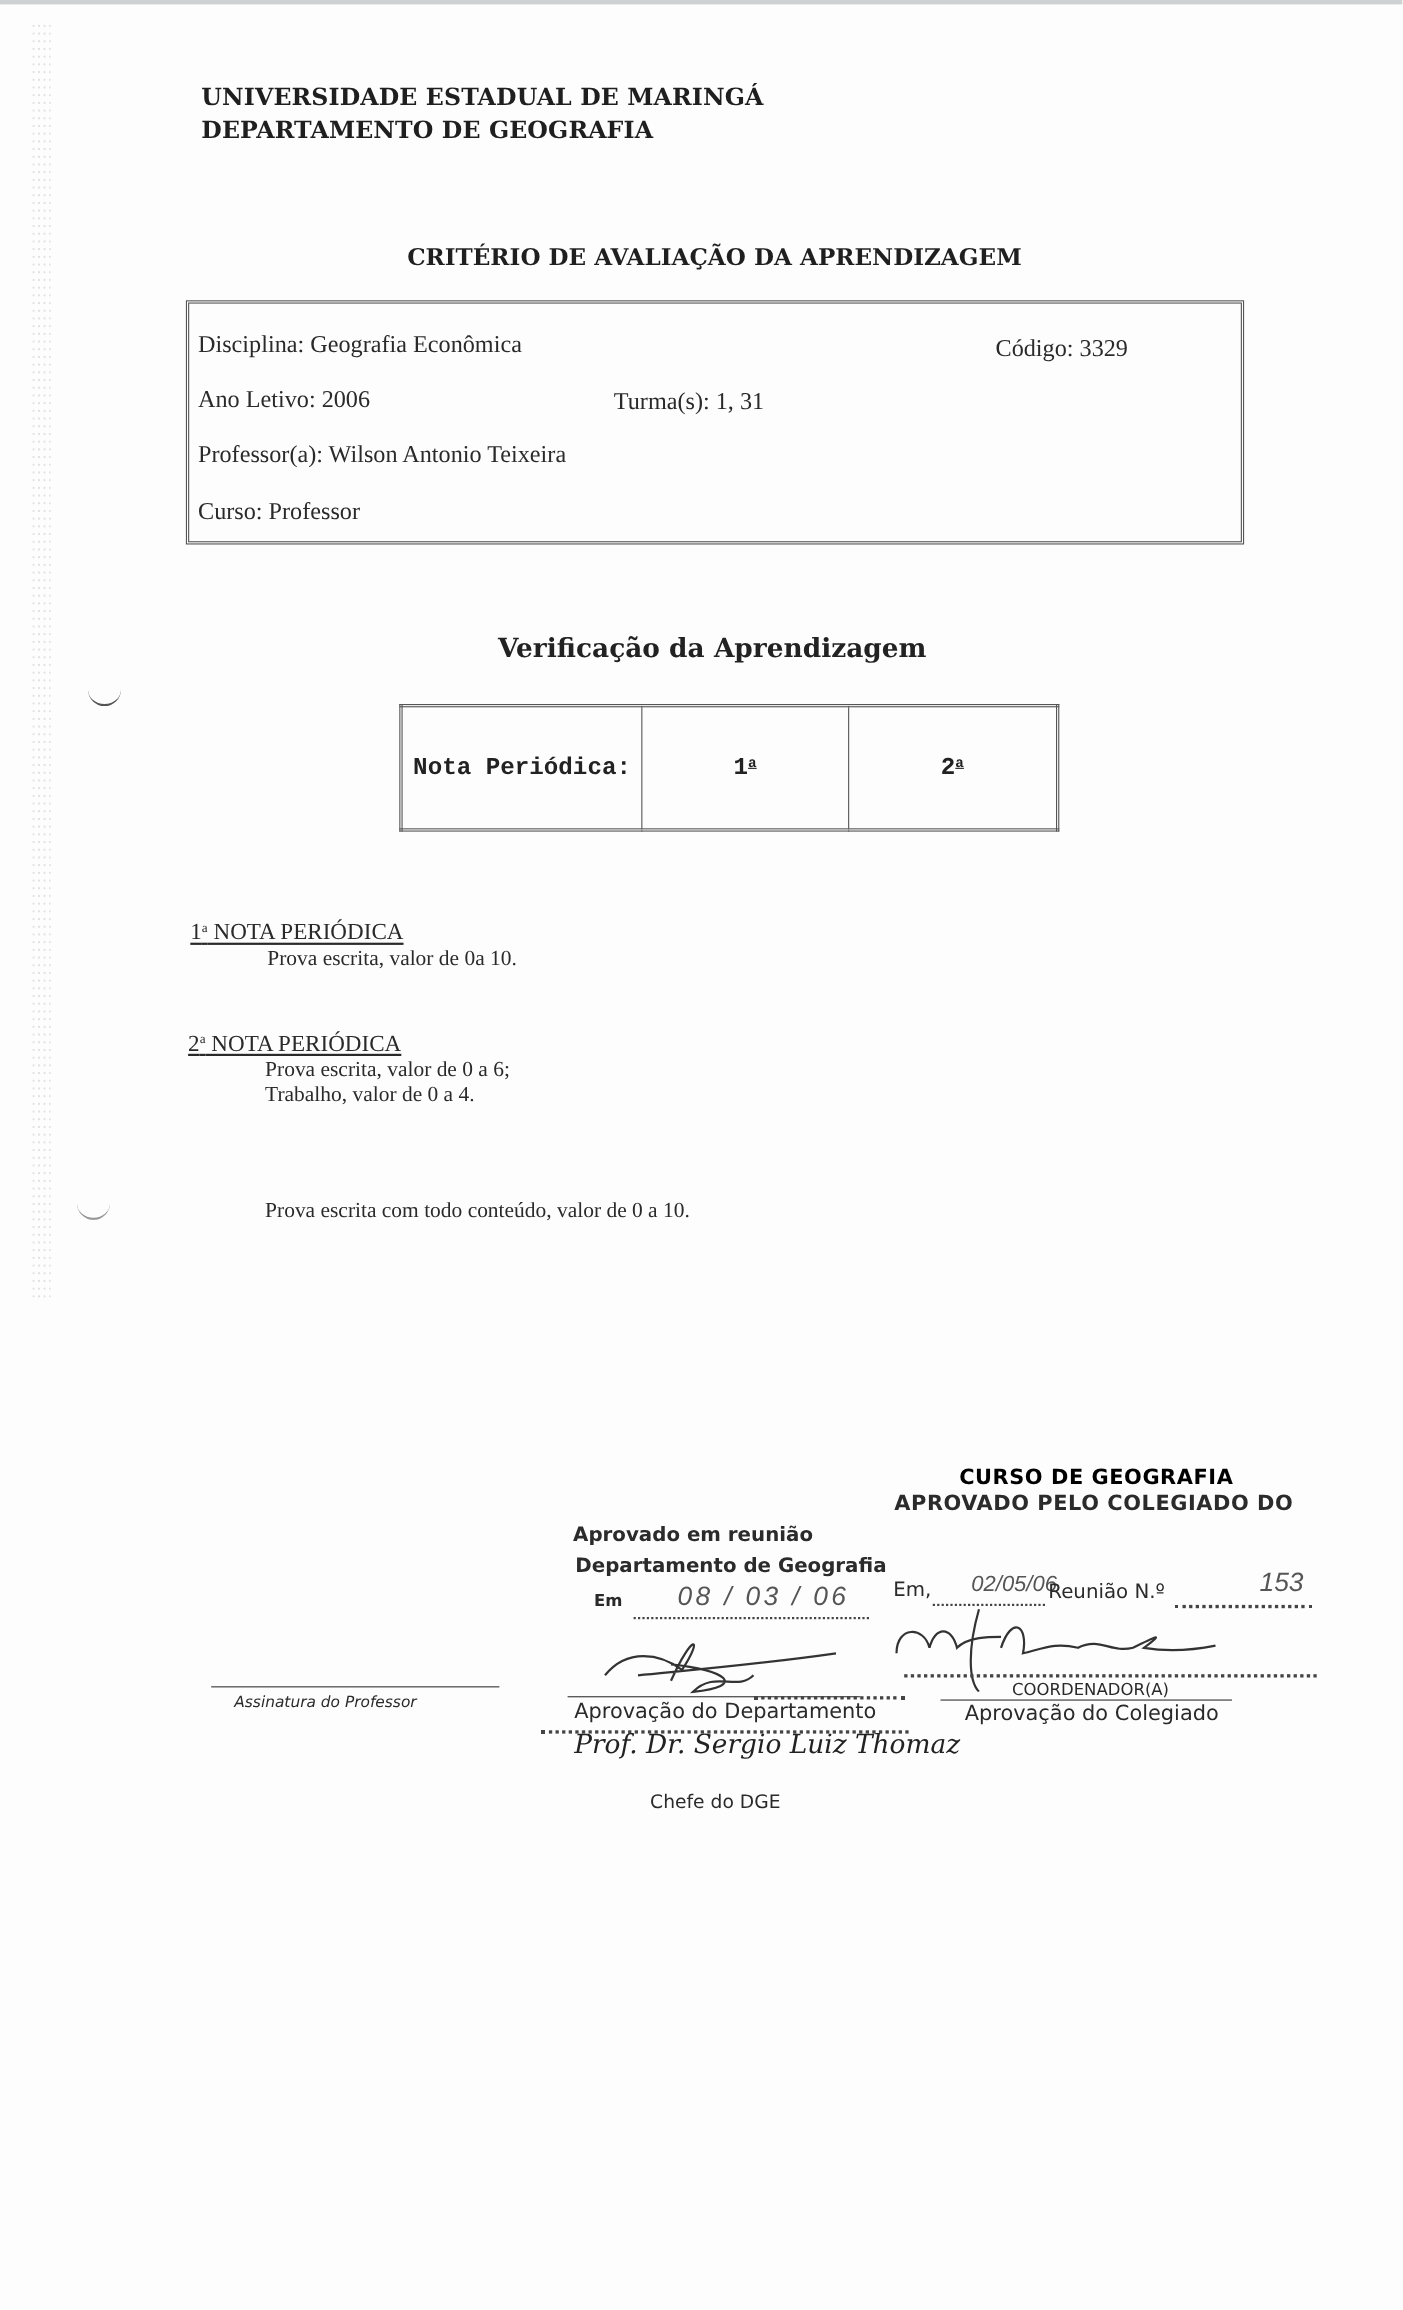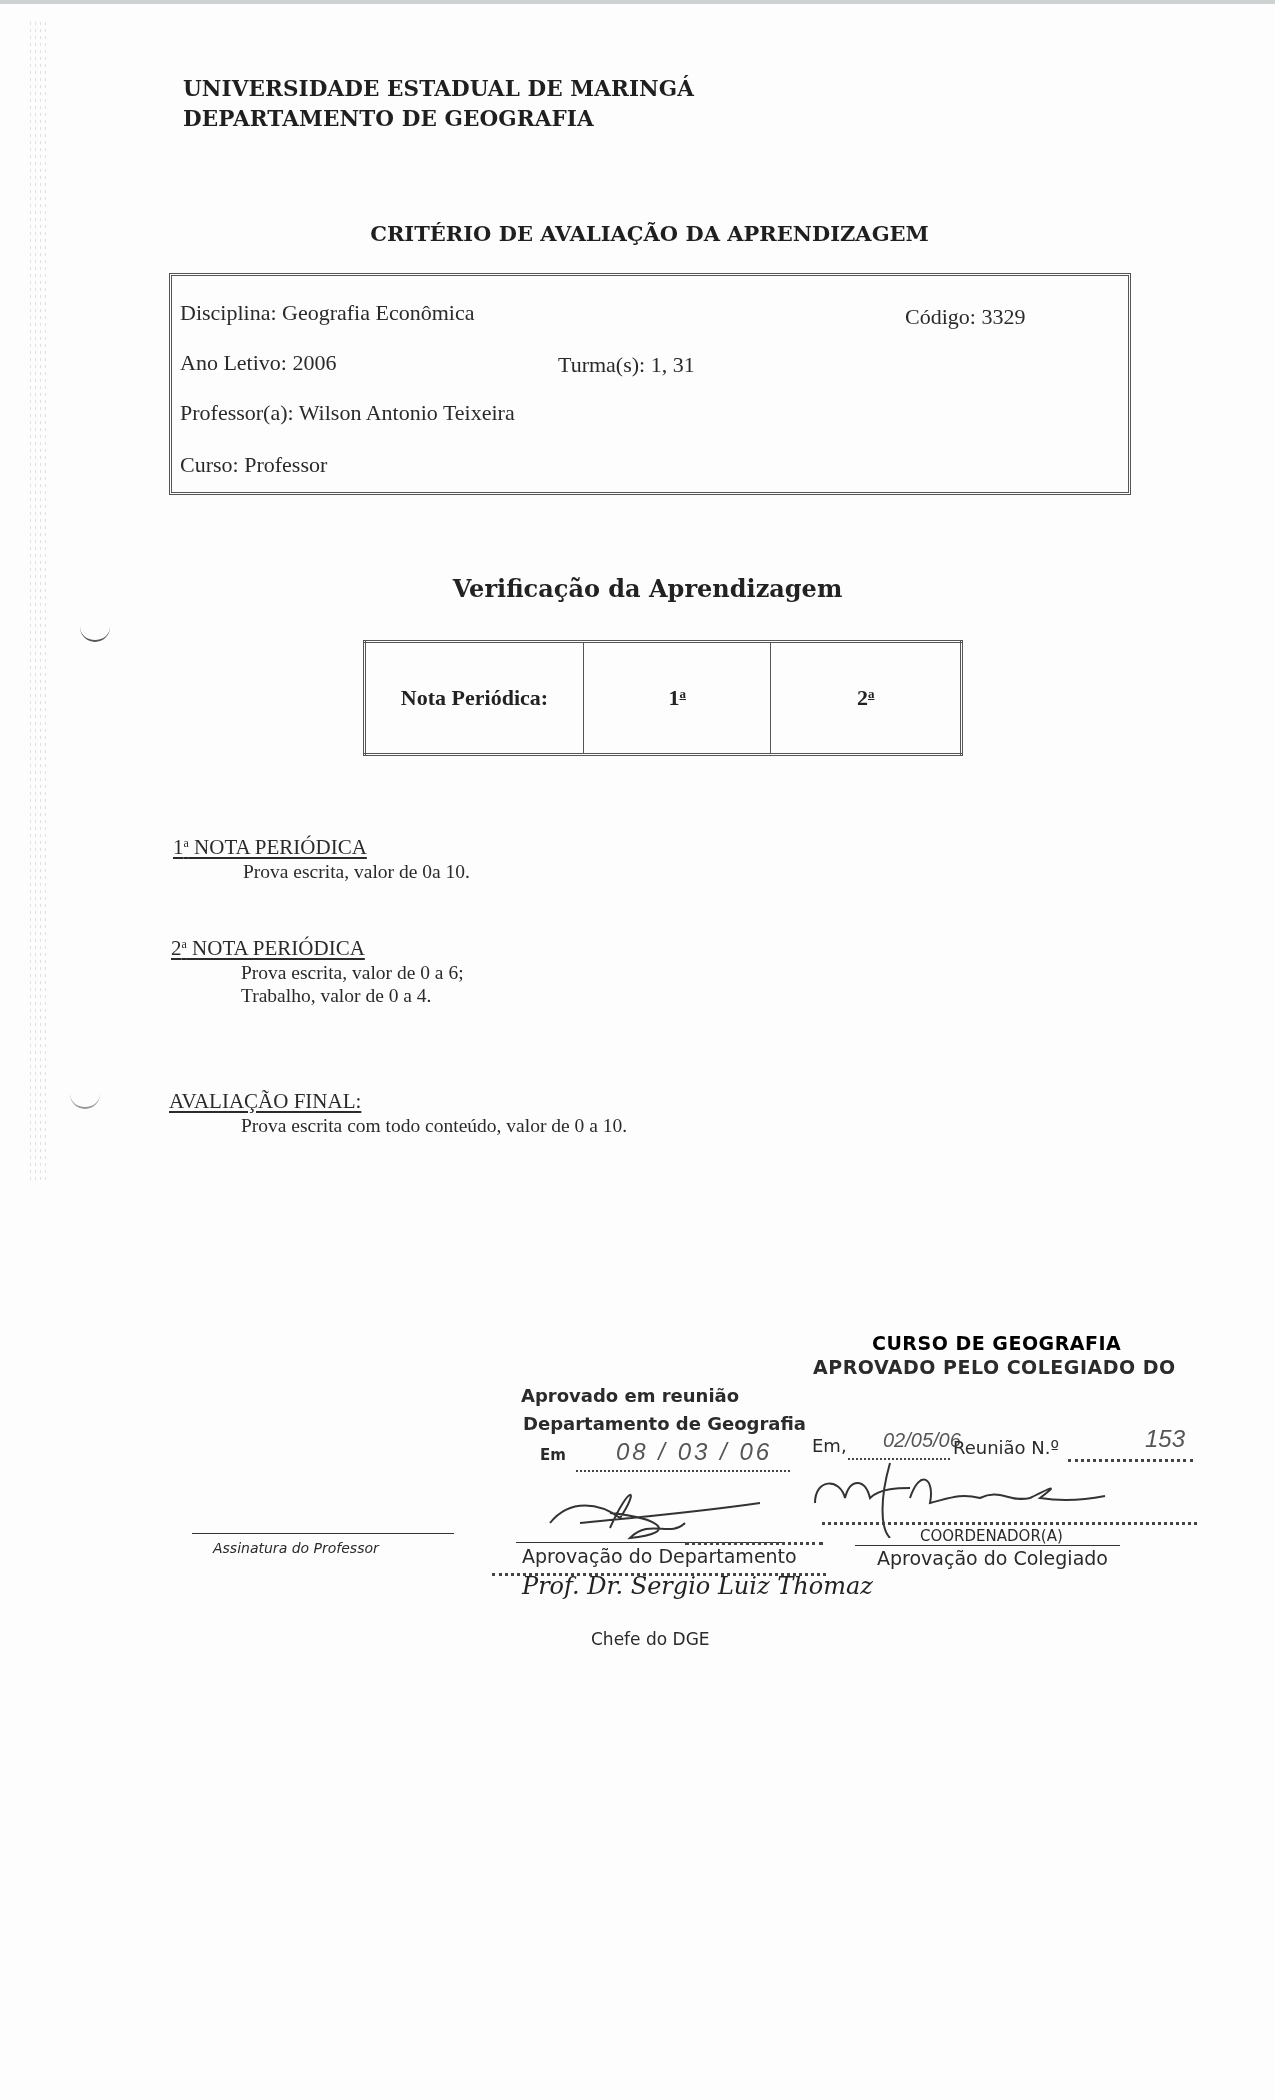--- a/index.html
+++ b/index.html
@@ -40,21 +40,21 @@
     .info-line { position: absolute; white-space: nowrap; }
     .sec-title {
       position: absolute; left: 0; width: 1275px; top: 574px; text-align: center;
       font-family: "DejaVu Serif", serif; font-weight: bold; font-size: 24px; color: #222;
       padding-left: 10px;
     }
     table.weights {
       position: absolute; left: 363px; top: 640px; width: 600px; height: 116px;
       border-collapse: collapse;
       border: 3px double #555;
-      font-family: Liberation Serif, serif; font-weight: bold; font-size: 22px; color: #222;
+      font-family: Liberation Mono, monospace; font-weight: bold; font-size: 22px; color: #222;
     }
     table.weights td {
       border: 1.5px solid #555; text-align: center; padding: 0;
     }
     table.weights td.c0 { width: 218px; }
     table.weights td.c1 { width: 188px; }
     table.weights td.c2 { width: 190px; }
     table.weights tr { height: 58px; }
     sup.ord { font-size: 13px; text-decoration: underline; vertical-align: 7px; }
     .crit {
@@ -110,21 +110,20 @@
   <div class="crit-item">Prova escrita, valor de 0a 10.</div>
 </div>
 
 <div class="crit" style="left:171px; top:936px;">
   <div class="crit-head"><span>2</span><sup>a</sup><span> NOTA PERIÓDICA</span></div>
   <div class="crit-item">Prova escrita, valor de 0 a 6;</div>
   <div class="crit-item">Trabalho, valor de 0 a 4.</div>
 </div>
 
 <div class="crit" style="left:169px; top:1089px;">
-  <div class="crit-head">AVALIAÇÃO FINAL:</div>
   <div class="crit-item" style="padding-left:72px;">Prova escrita com todo conteúdo, valor de 0 a 10.</div>
 </div>
 
 <div class="sig-line" style="left:192px; top:1533px; width:262px;"></div>
 <div class="lab sans" style="left:213px; top:1540px; font-size:14px;font-style:italic;">Assinatura do Professor</div>
 
 <div class="lab sans" style="left:521px; top:1385px; font-size:18px; font-weight:bold; color:#2b2b2b;">Aprovado em reunião</div>
 <div class="lab sans" style="left:523px; top:1413px; font-size:18px; font-weight:bold; color:#2b2b2b;">Departamento de Geografia</div>
 <div class="lab sans" style="left:540px; top:1446px; font-size:15px; font-weight:bold;">Em</div>
 <div class="dotline" style="left:576px; top:1470px; width:214px; border-top-width:2px;"></div>

